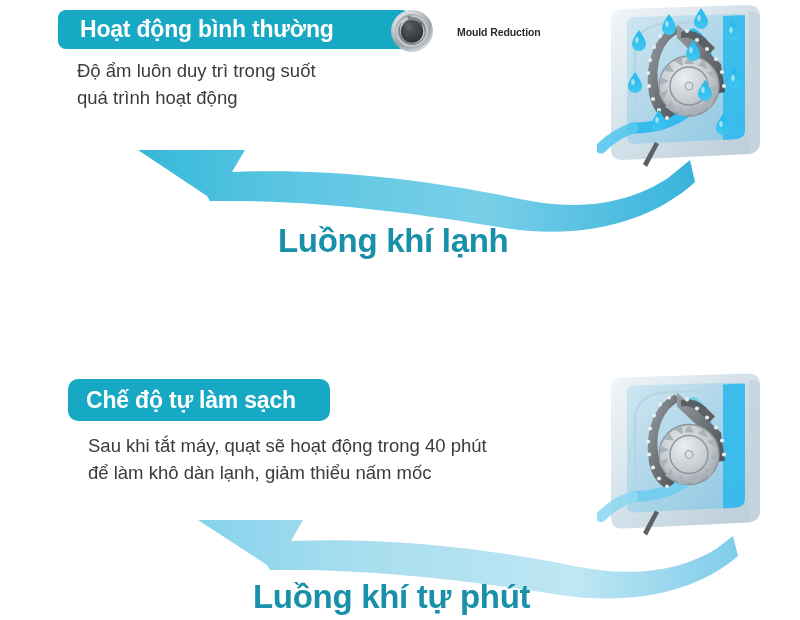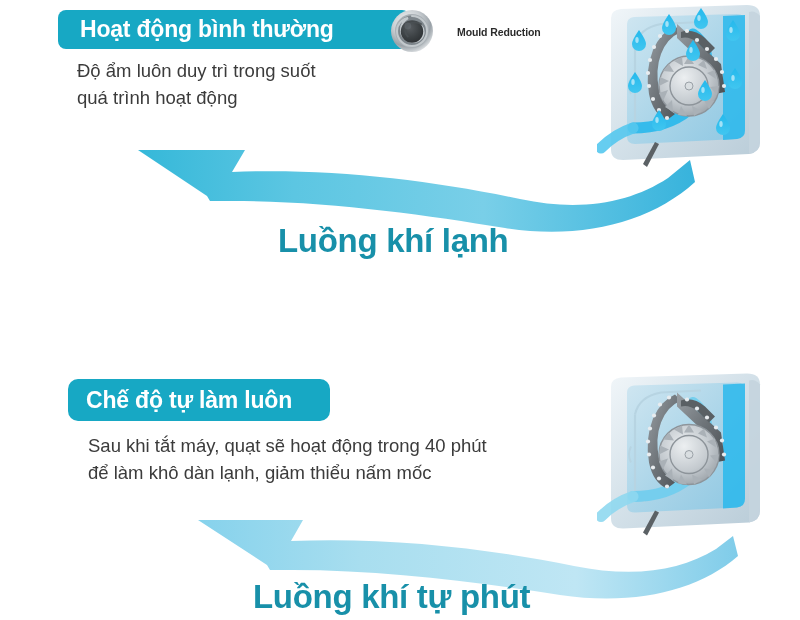--- a/index.html
+++ b/index.html
@@ -302,21 +302,21 @@
         <ellipse cx="106" cy="88" rx="1.7" ry="3"></ellipse>
         <ellipse cx="60" cy="118" rx="1.7" ry="3"></ellipse>
         <ellipse cx="124" cy="122" rx="1.7" ry="3"></ellipse>
       </g>
     </g>
   </svg>
 
   <div class="flow-label flow-1">Luồng khí lạnh</div>
 
   <div class="banner banner-2">
-    <span>Chế độ tự làm luôn</span>
+    <span>Chế độ tự làm sạch</span>
   </div>
 
   <div class="body-text body-2">Sau khi tắt máy, quạt sẽ hoạt động trong 40 phút
 để làm khô dàn lạnh, giảm thiểu nấm mốc</div>
 
   <svg style="position:absolute;left:597px;top:368px;width:195px;height:180px;" viewBox="0 0 195 175" xmlns="http://www.w3.org/2000/svg">
     <use href="#none"></use>
 
     <path d="M14,16 Q14,8 24,7 L150,3 Q163,3 163,14 L163,140 Q163,150 152,152
              L26,158 Q14,158 14,148 Z" fill="url(#caseGrad)"></path>

